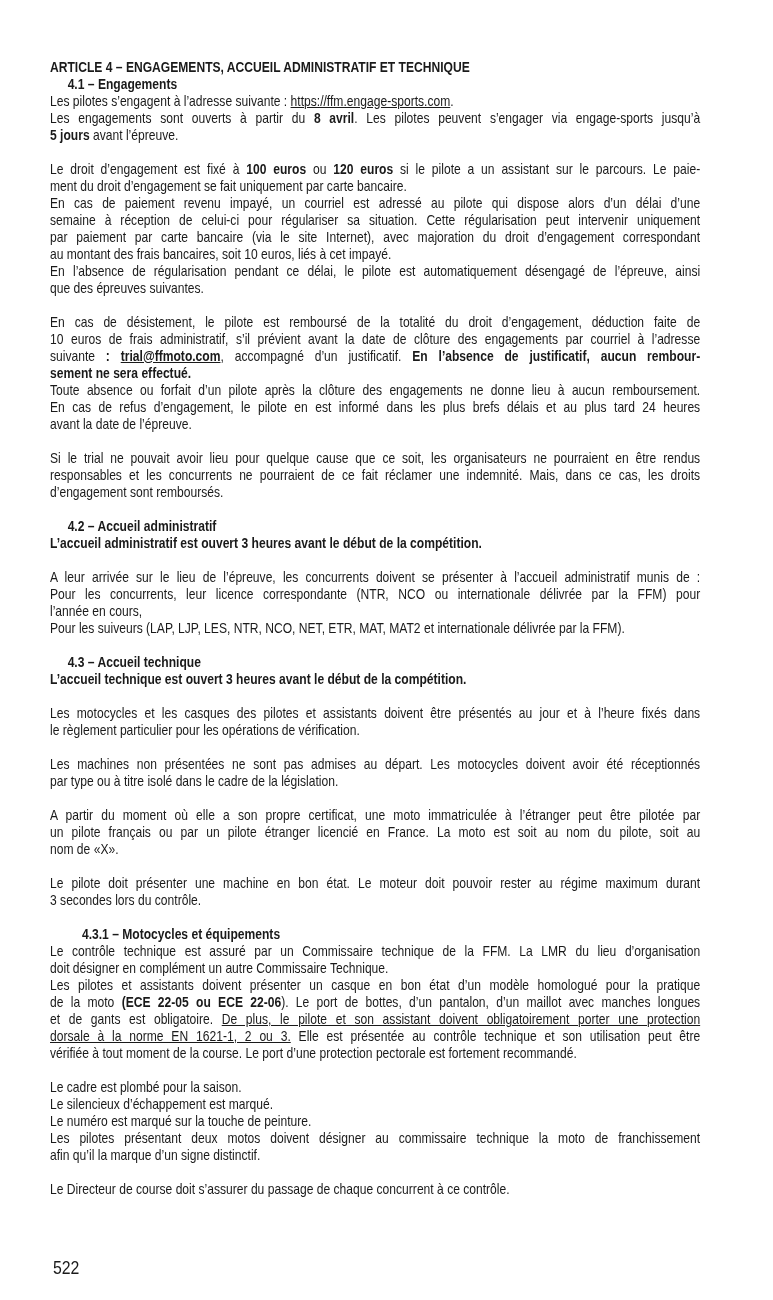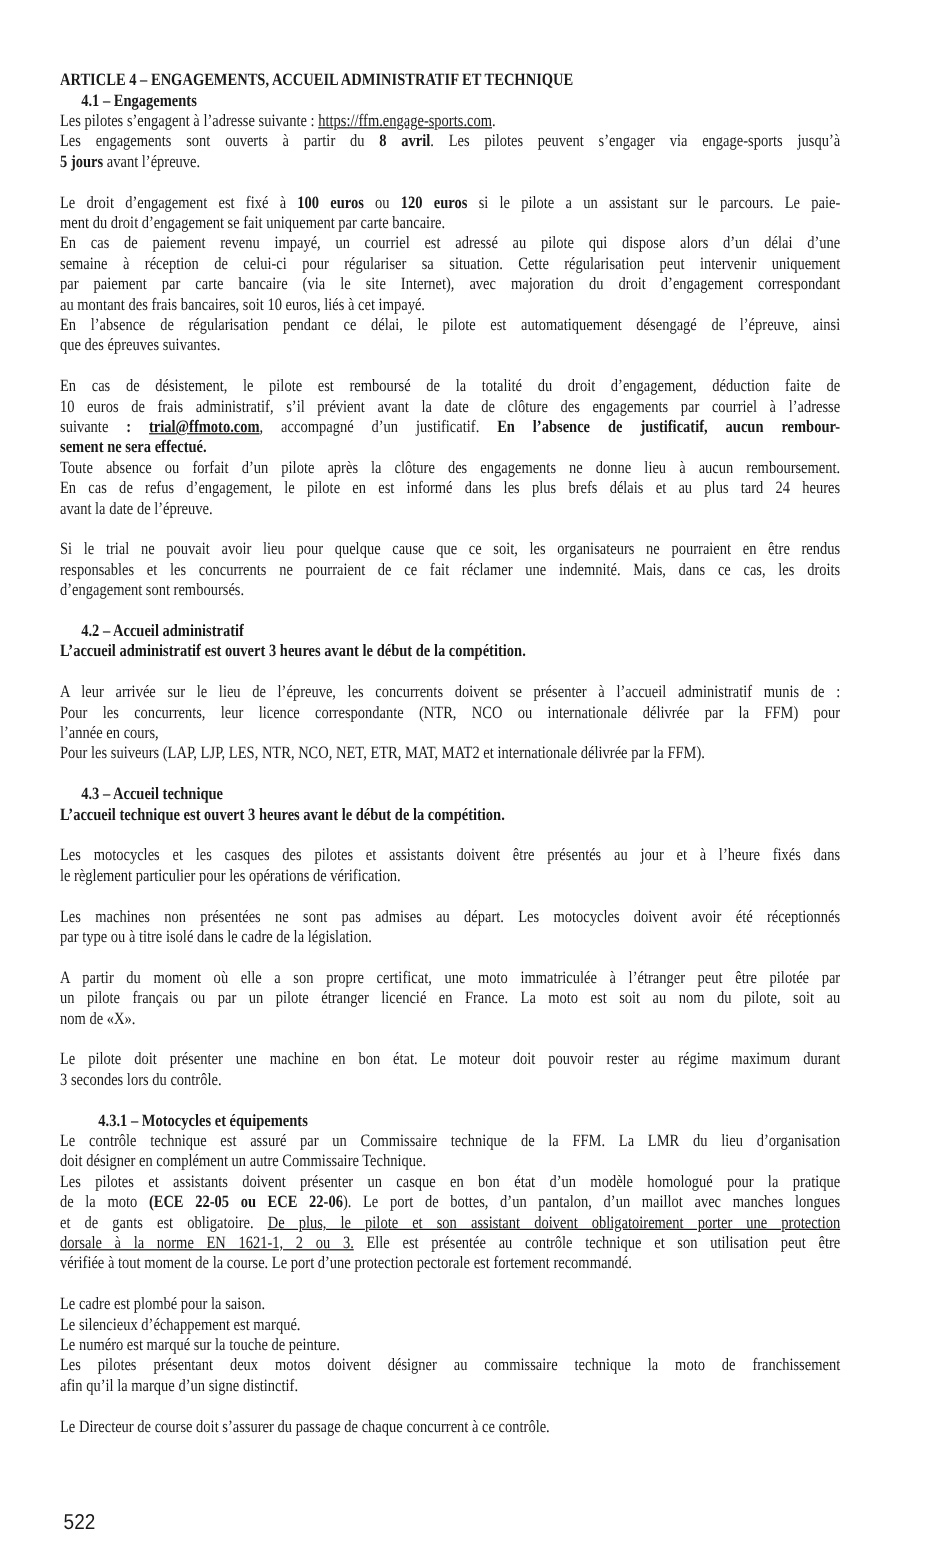--- a/index.html
+++ b/index.html
@@ -3,21 +3,21 @@
   <meta charset="utf-8">
   <style>
     html, body { margin: 0; padding: 0; background: #ffffff; }
     body { width: 773px; height: 1300px; position: relative; overflow: hidden; }
     .page {
       position: absolute;
       left: 50px;
       top: 59px;
       width: 650px;
       color: #1a1a1a;
-      font-family: Liberation Serif, serif;
+      font-family: Liberation Sans, sans-serif;
       font-size: 14.4px;
       line-height: 17px;
     }
     .ln {
       display: block;
       white-space: nowrap;
       height: 17px;
       transform-origin: 0 0;
       transform: scaleX(0.84);
       width: 774px;

